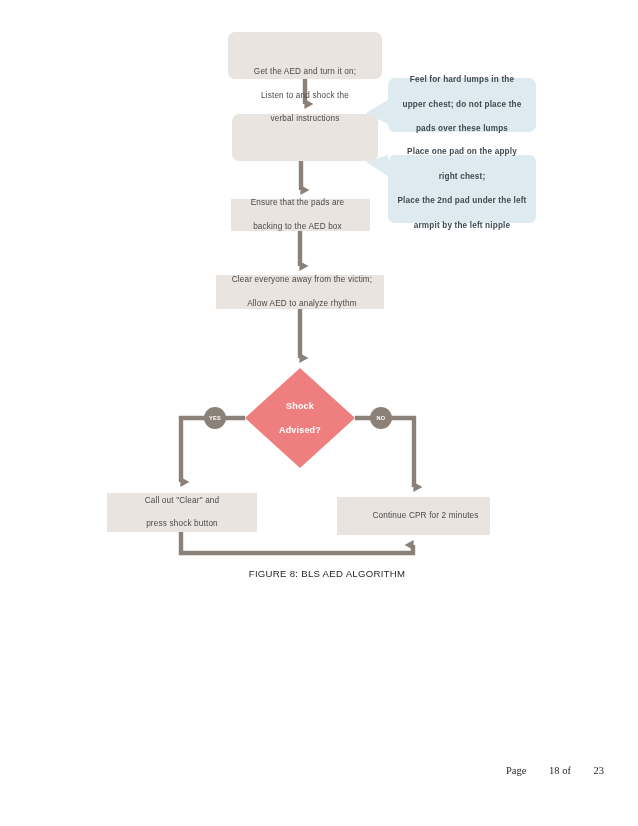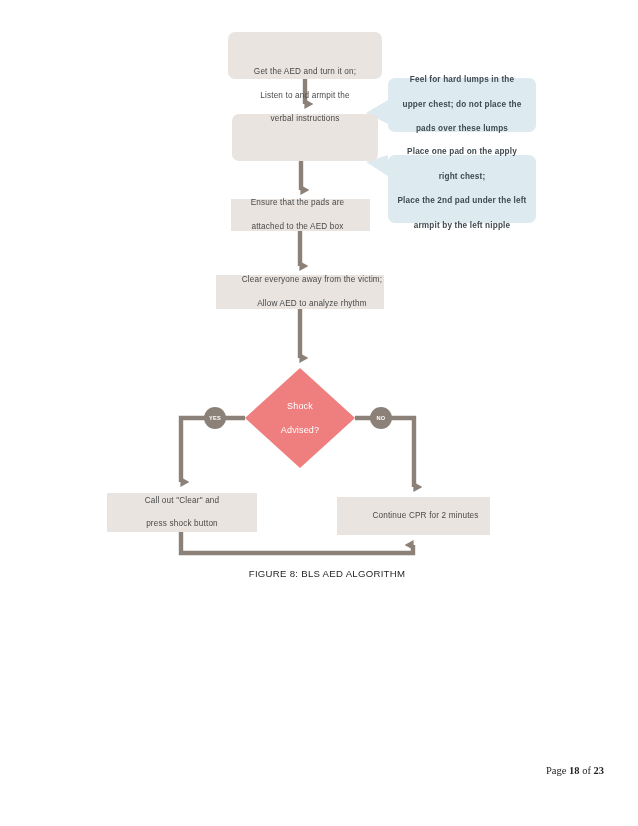--- a/index.html
+++ b/index.html
@@ -48,21 +48,21 @@
 
   .callout-text {
     color: #3f4a50;
     font-weight: bold;
     font-size: 8.2px;
     line-height: 1.5;
   }
 
   .diamond-text {
     color: #ffffff;
-    font-weight: normal;
+    font-weight: bold;
     font-size: 9px;
     line-height: 1.35;
   }
 
   .branch-label {
     position: absolute;
     color: #ffffff;
     font-size: 5.6px;
     font-weight: bold;
     letter-spacing: 0.04em;
@@ -90,21 +90,21 @@
   
   #page-footer {
     position: absolute;
     right: 34px;
     bottom: 50px;
     font-family: "Liberation Serif", serif;
     font-size: 10.5px;
     color: #231f20;
     white-space: nowrap;
   }
-  #page-footer b { font-weight: bold; }
+  #page-footer b { font-weight: normal; margin-left: 20px; }
 </style>
 </head>
 <body>
 
 <div id="page">
 
   <div id="flowchart">
     <svg width="638" height="600" viewBox="0 0 638 600" xmlns="http://www.w3.org/2000/svg">
       <defs>
         <marker id="arrowDown" markerWidth="10" markerHeight="9" refX="5" refY="8.4" orient="auto-start-reverse" markerUnits="userSpaceOnUse">
@@ -151,21 +151,21 @@
       <path d="M181,532 L181,553 L413,553 L413,545" fill="none" stroke="#8b8178" stroke-width="4.4" marker-end="url(#arrowDown)"></path>
 
       <circle cx="215" cy="418" r="11" fill="#8b8178"></circle>
 
       <circle cx="381" cy="418" r="11" fill="#8b8178"></circle>
     </svg>
 
     <div class="node-text" style="left:228px; top:32px; width:154px; height:47px;margin-top:40px;">
       <span>
         <span>Get the AED and turn it on;</span><br>
-        <span>Listen to and armpit the</span><br>
+        <span>Listen to and shock the</span><br>
         <span>verbal instructions</span>
       </span>
     </div>
 
 
     <div class="node-text callout-text" style="left:390px; top:78px; width:144px; height:54px;">
       <span>
         <span>Feel for hard lumps in the</span><br>
         <span>upper chest; do not place the</span><br>
         <span>pads over these lumps</span>
@@ -177,25 +177,25 @@
         <span>Place one pad on the apply</span><br>
         <span>right chest;</span><br>
         <span>Place the 2nd pad under the left</span><br>
         <span>armpit by the left nipple</span>
       </span>
     </div>
 
     <div class="node-text" style="left:231px; top:199px; width:133px; height:32px;">
       <span>
         <span>Ensure that the pads are</span><br>
-        <span>attached to the AED box</span>
-      </span>
-    </div>
-
-    <div class="node-text" style="left:228px; top:275px; width:168px; height:34px;align-items:center;">
+        <span>backing to the AED box</span>
+      </span>
+    </div>
+
+    <div class="node-text" style="left:218px; top:275px; width:168px; height:34px;align-items:center;">
       <span>
         <span>Clear everyone away from the victim;</span><br>
         <span>Allow AED to analyze rhythm</span>
       </span>
     </div>
 
     <div class="node-text diamond-text" style="left:258px; top:396px; width:84px; height:44px;">
       <span>
         <span>Shock</span><br>
         <span>Advised?</span>

